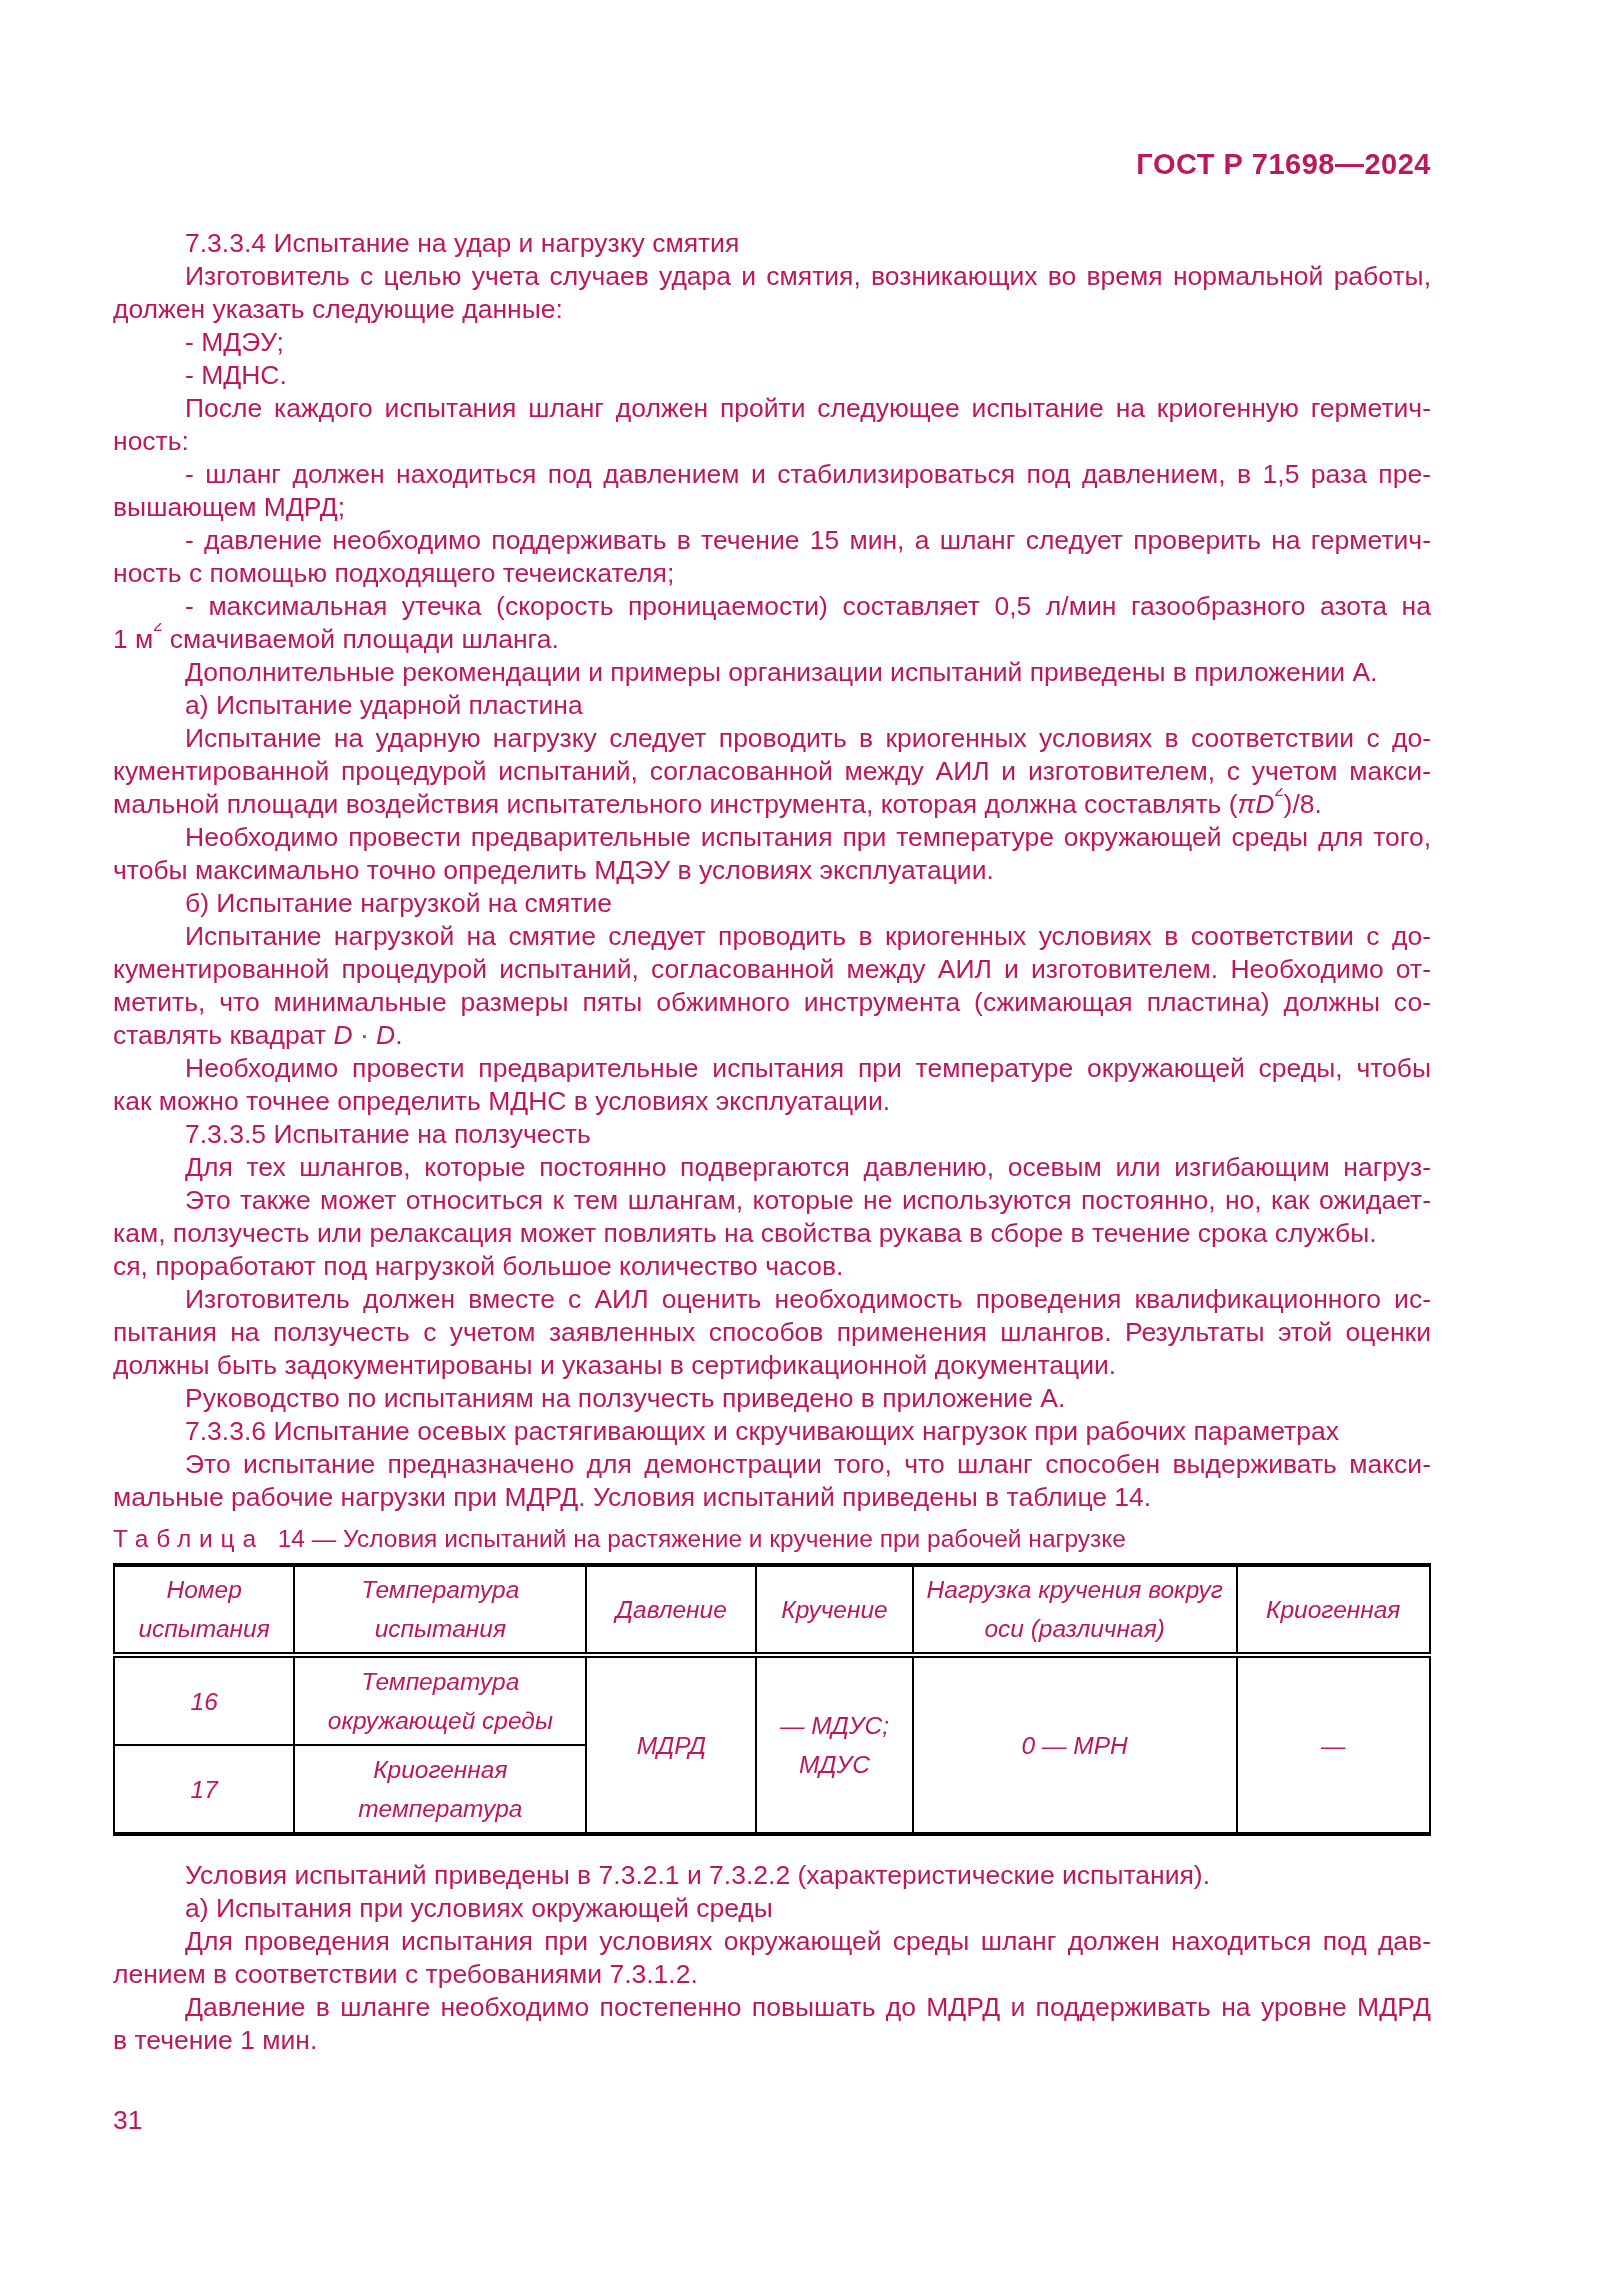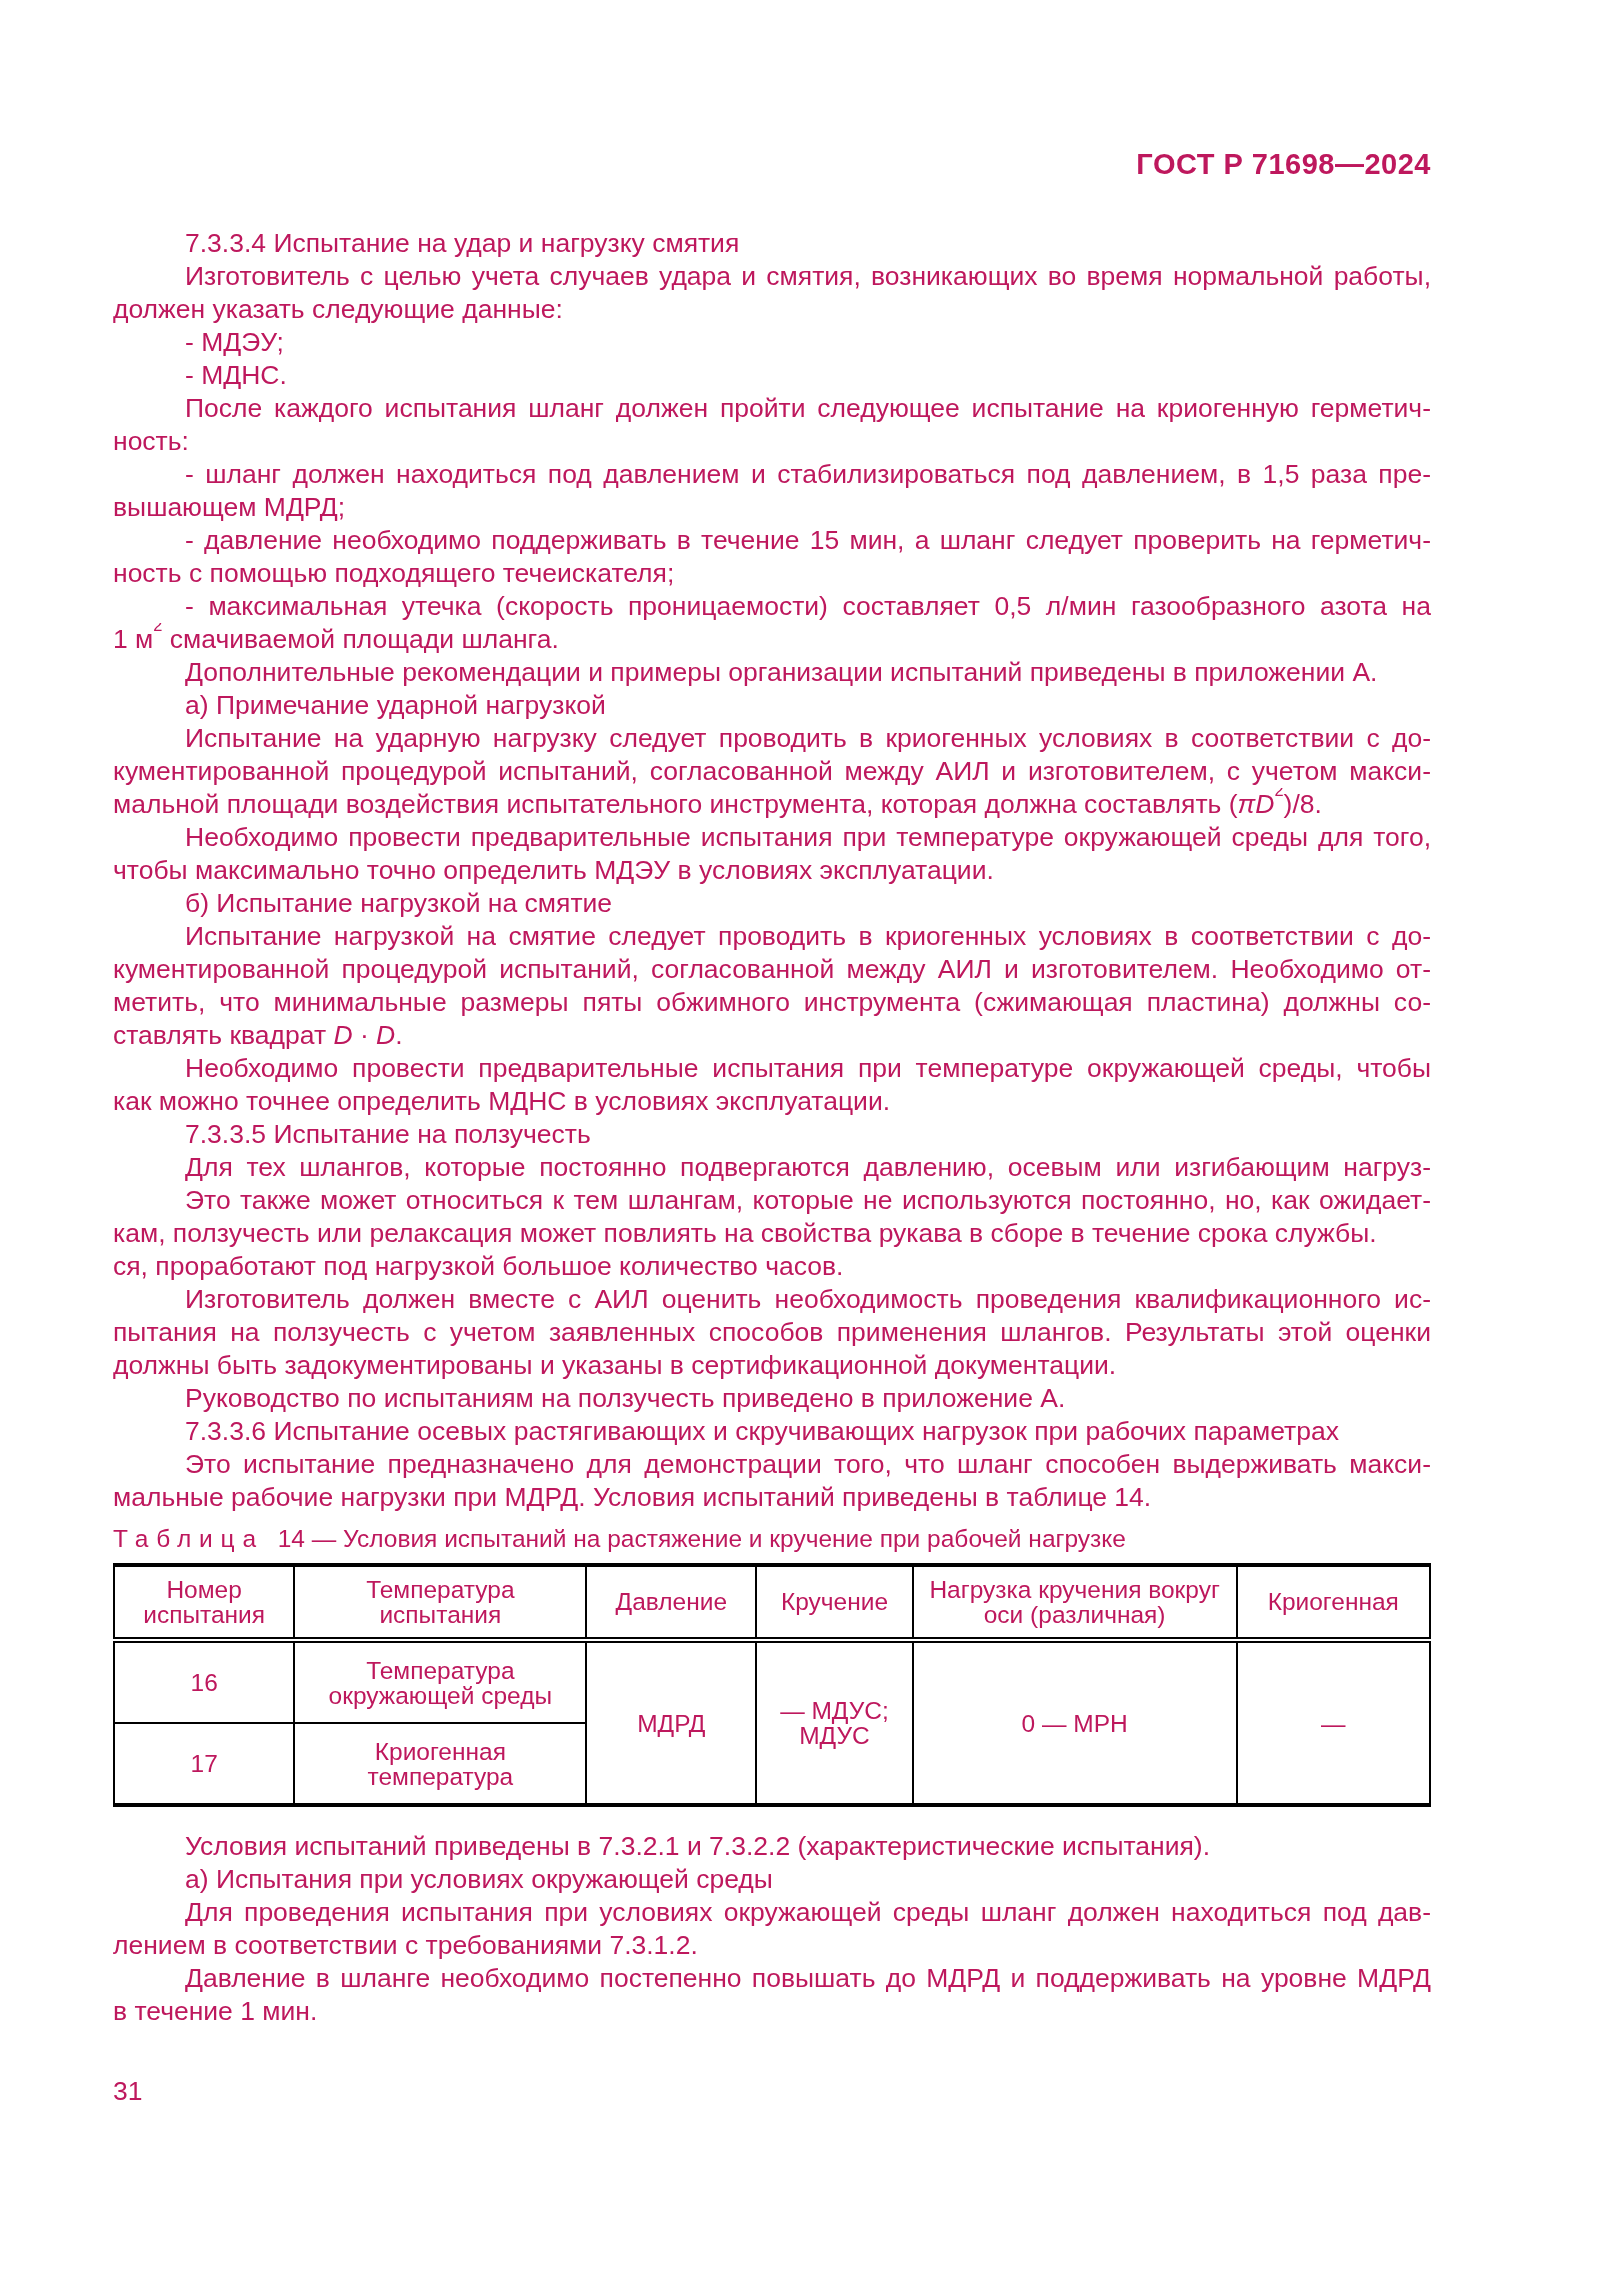--- a/index.html
+++ b/index.html
@@ -34,21 +34,21 @@
   }
   .cap-word{letter-spacing:0.32em;margin-right:13.7px;}
   table.cond{
     width:100%;
     margin-top:9.8px;
     border-collapse:collapse;
     border-top:4.9px solid #000;
     border-bottom:4.9px solid #000;
     border-left:2.9px solid #000;
     border-right:2.9px solid #000;
-    font-size:24.5px;line-height:25px;
+    font-size:24.5px;line-height:39px;font-style:italic;
   }
   table.cond th, table.cond td{
     border-left:2.9px solid #000;
     text-align:center;vertical-align:middle;
     white-space:pre-line;
     font-weight:normal;
     padding:3.9px 7.8px;
   }
   table.cond th:first-child, table.cond td:first-child{border-left:none;}
   table.cond thead th{border-bottom:6.9px double #000;height:63px;}
@@ -76,21 +76,21 @@
       <div class="ln ind">- МДНС.</div>
       <div class="ln ind jf">После каждого испытания шланг должен пройти следующее испытание на криогенную герметич-</div>
       <div class="ln">ность:</div>
       <div class="ln ind jf">- шланг должен находиться под давлением и стабилизироваться под давлением, в 1,5 раза пре-</div>
       <div class="ln">вышающем МДРД;</div>
       <div class="ln ind jf">- давление необходимо поддерживать в течение 15 мин, а шланг следует проверить на герметич-</div>
       <div class="ln">ность с помощью подходящего течеискателя;</div>
       <div class="ln ind jf">- максимальная утечка (скорость проницаемости) составляет 0,5 л/мин газообразного азота на</div>
       <div class="ln"><span>1 м</span><sup>2</sup><span> смачиваемой площади шланга.</span></div>
       <div class="ln ind">Дополнительные рекомендации и примеры организации испытаний приведены в приложении А.</div>
-      <div class="ln ind">а) Примечание ударной нагрузкой</div>
+      <div class="ln ind">а) Испытание ударной пластина</div>
       <div class="ln ind jf">Испытание на ударную нагрузку следует проводить в криогенных условиях в соответствии с до-</div>
       <div class="ln jf">кументированной процедурой испытаний, согласованной между АИЛ и изготовителем, с учетом макси-</div>
       <div class="ln"><span>мальной площади воздействия испытательного инструмента, которая должна составлять (</span><i>πD</i><sup>2</sup><span>)/8.</span></div>
       <div class="ln ind jf">Необходимо провести предварительные испытания при температуре окружающей среды для того,</div>
       <div class="ln">чтобы максимально точно определить МДЭУ в условиях эксплуатации.</div>
       <div class="ln ind">б) Испытание нагрузкой на смятие</div>
       <div class="ln ind jf">Испытание нагрузкой на смятие следует проводить в криогенных условиях в соответствии с до-</div>
       <div class="ln jf">кументированной процедурой испытаний, согласованной между АИЛ и изготовителем. Необходимо от-</div>
       <div class="ln jf">метить, что минимальные размеры пяты обжимного инструмента (сжимающая пластина) должны со-</div>
       <div class="ln"><span>ставлять квадрат </span><i>D</i><span> · </span><i>D</i><span>.</span></div>

